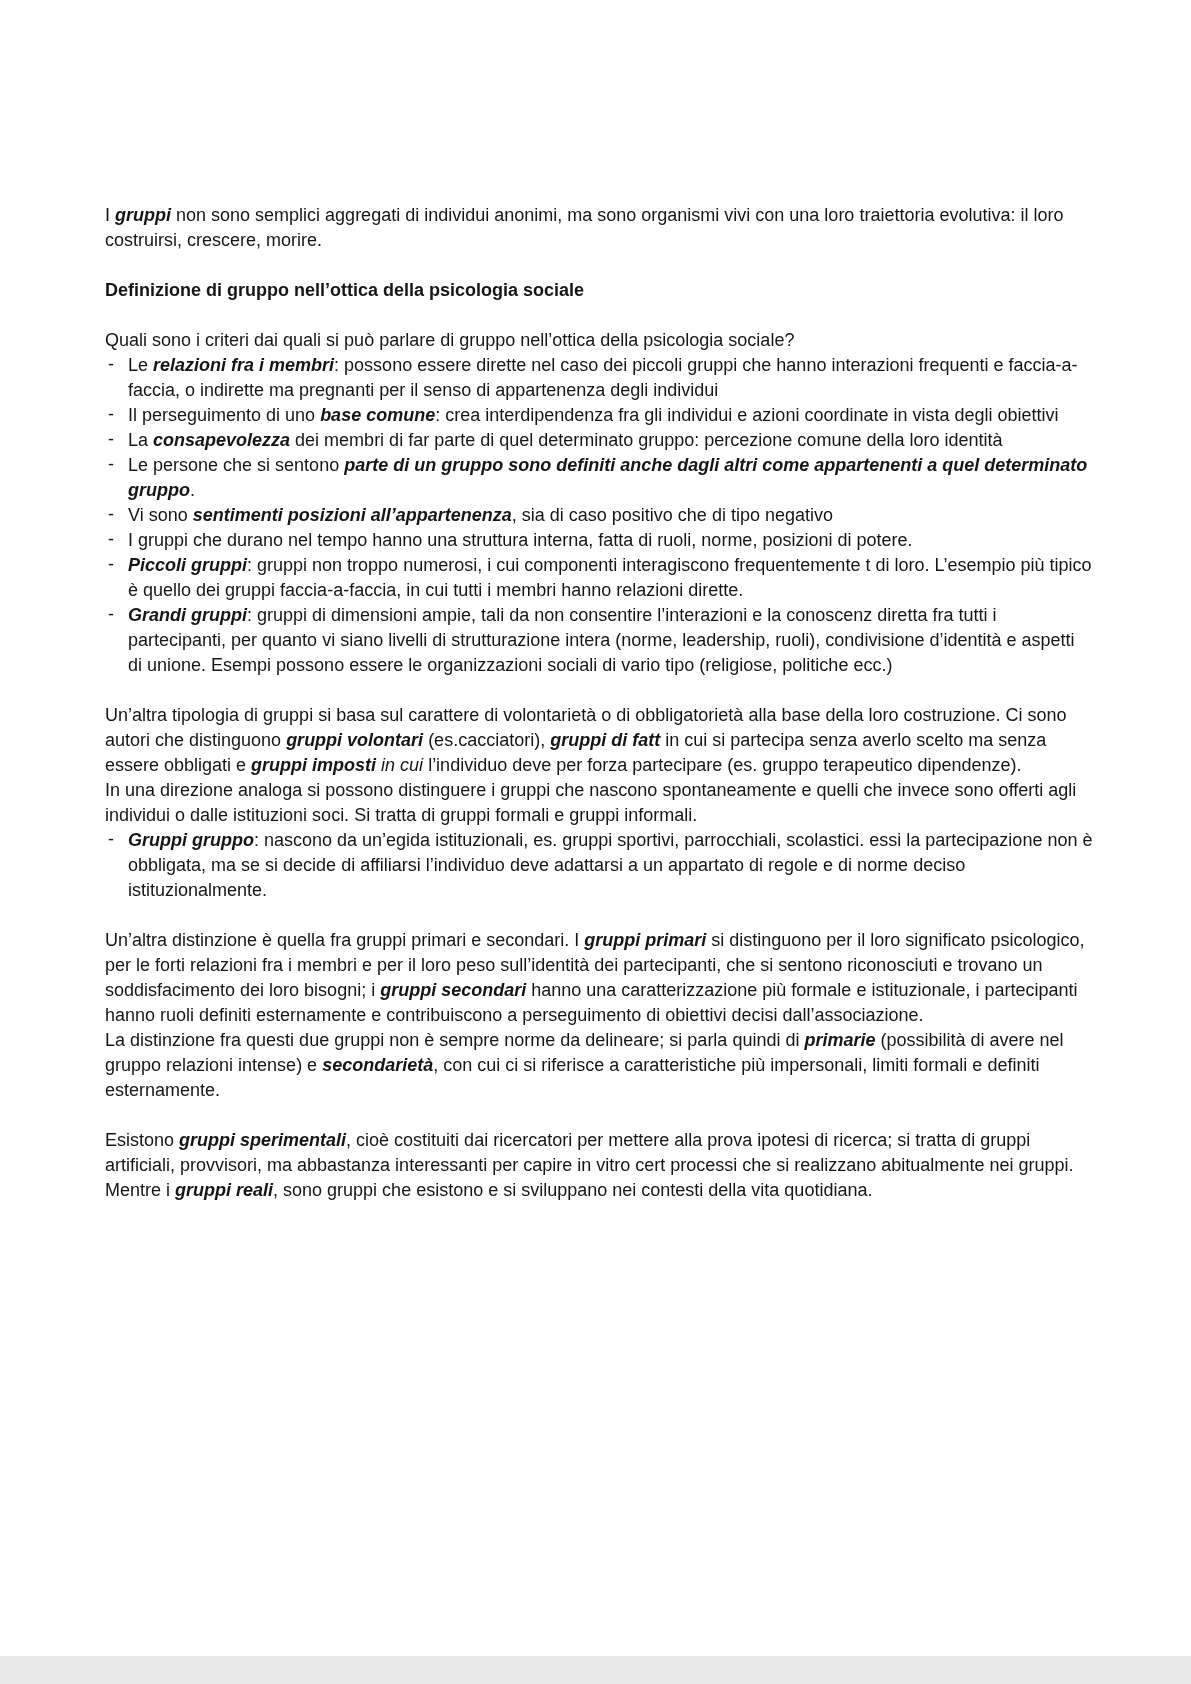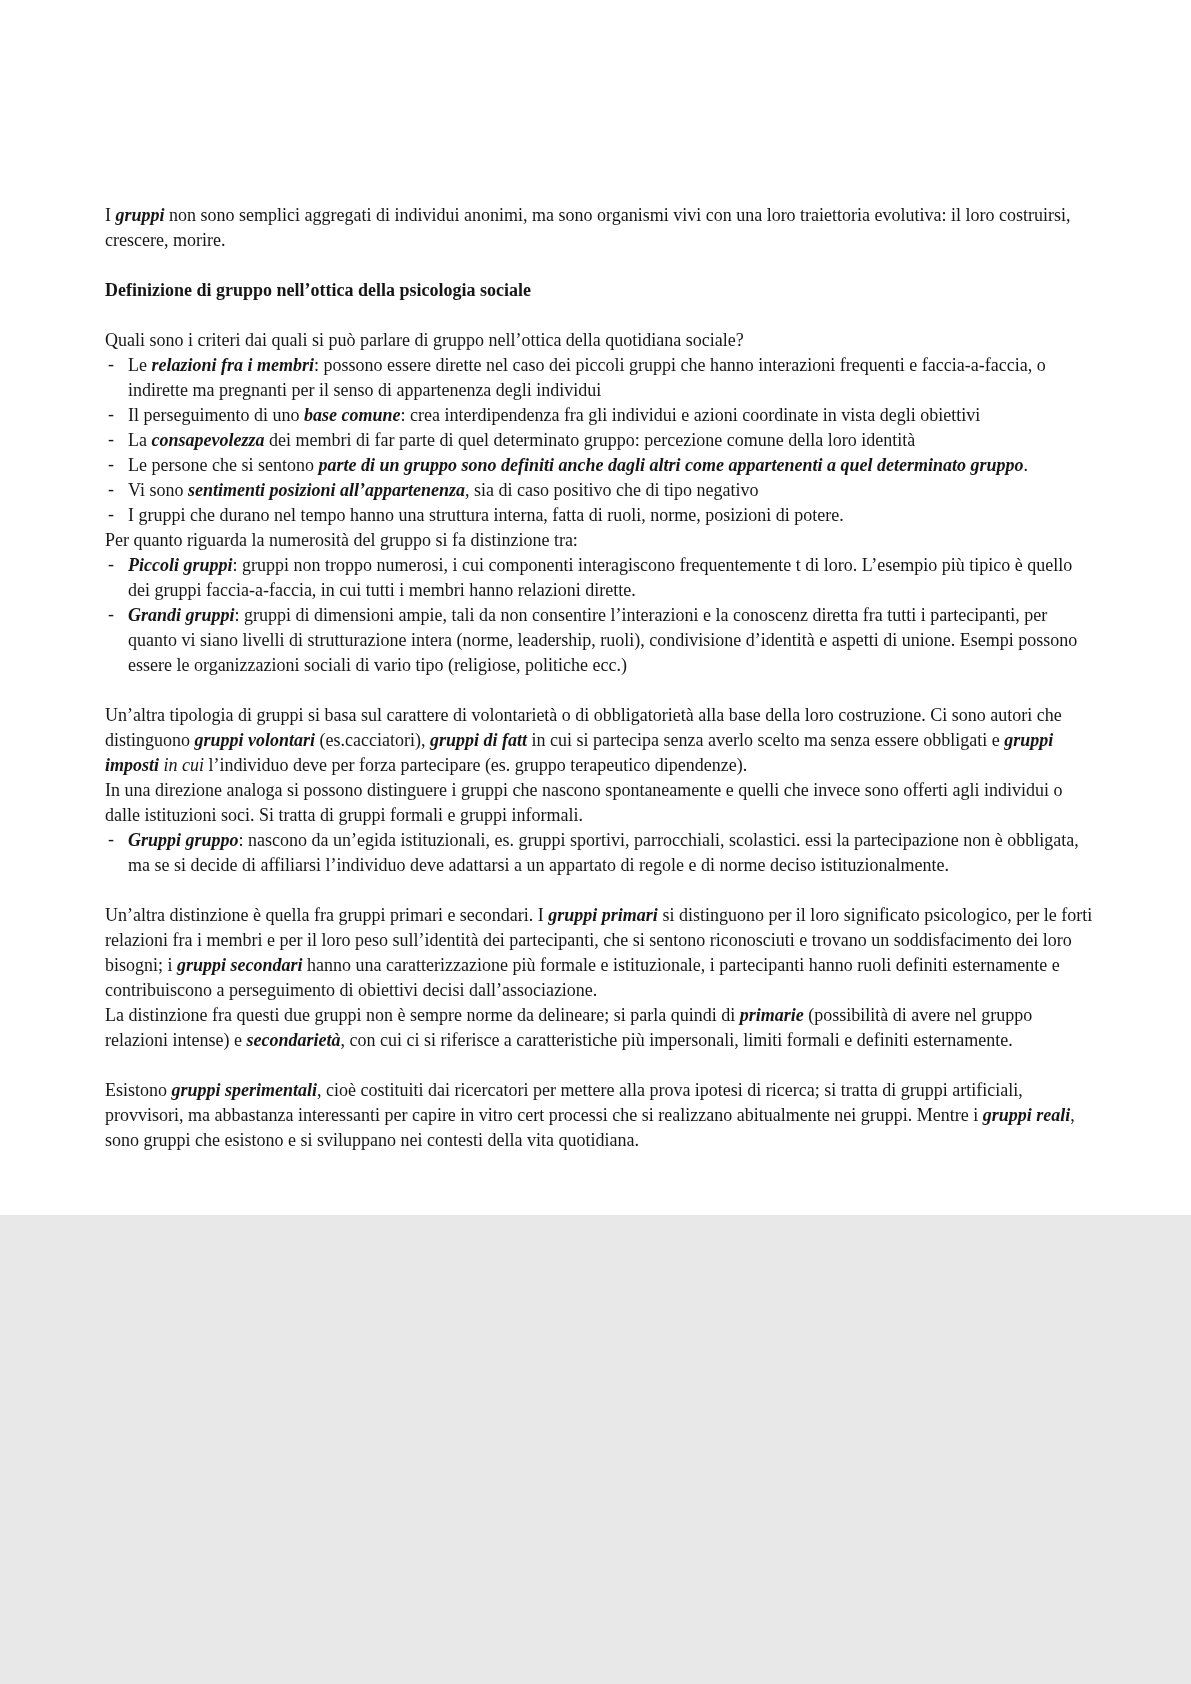--- a/index.html
+++ b/index.html
@@ -3,26 +3,26 @@
 <meta charset="utf-8">
 <style>
   html, body {
     margin: 0;
     padding: 0;
     background: #e8e8e8;
   }
   .page {
     position: relative;
     width: 1191px;
-    height: 1215px;
+    height: 1656px;
     margin: 0 auto;
     background: #ffffff;
     box-sizing: border-box;
     padding: 203px 98px 0 105px;
-    font-family: Liberation Serif, serif;
+    font-family: Liberation Sans, sans-serif;
     font-size: 18px;
     line-height: 25px;
     color: #161616;
     overflow: hidden;
     -webkit-font-smoothing: antialiased;
   }
   .block { margin: 25px 0 0 0; }
   .mt0   { margin-top: 0; }
   p, h2, ul { padding: 0; }
   h2.heading {
@@ -50,31 +50,30 @@
 </style>
 </head>
 <body>
 
 <div class="page">
 
   <p class="block mt0"><span>I </span><span class="bold italic">gruppi</span><span> non sono semplici aggregati di individui anonimi, ma sono organismi vivi con una loro traiettoria evolutiva: il loro costruirsi, crescere, morire.</span></p>
 
   <h2 class="block heading">Definizione di gruppo nell’ottica della psicologia sociale</h2>
 
-  <p class="block">Quali sono i criteri dai quali si può parlare di gruppo nell’ottica della quotidiana sociale?</p>
+  <p class="block">Quali sono i criteri dai quali si può parlare di gruppo nell’ottica della psicologia sociale?</p>
   <ul class="dash-list mt0 block">
     <li><span>Le </span><span class="bold italic">relazioni fra i membri</span><span>: possono essere dirette nel caso dei piccoli gruppi che hanno interazioni frequenti e faccia-a-faccia, o indirette ma pregnanti per il senso di appartenenza degli individui</span></li>
     <li><span>Il perseguimento di uno </span><span class="bold italic">base comune</span><span>: crea interdipendenza fra gli individui e azioni coordinate in vista degli obiettivi</span></li>
     <li><span>La </span><span class="bold italic">consapevolezza</span><span> dei membri di far parte di quel determinato gruppo: percezione comune della loro identità</span></li>
     <li><span>Le persone che si sentono </span><span class="bold italic">parte di un gruppo sono definiti anche dagli altri come appartenenti a quel determinato gruppo</span><span>.</span></li>
     <li><span>Vi sono </span><span class="bold italic">sentimenti posizioni all’appartenenza</span><span>, sia di caso positivo che di tipo negativo</span></li>
     <li><span>I gruppi che durano nel tempo hanno una struttura interna, fatta di ruoli, norme, posizioni di potere.</span></li>
   </ul>
 
-  <p class="block mt0">Per quanto riguarda la numerosità del gruppo si fa distinzione tra:</p>
   <ul class="dash-list mt0 block">
     <li><span class="bold italic">Piccoli gruppi</span><span>: gruppi non troppo numerosi, i cui componenti interagiscono frequentemente t di loro. L’esempio più tipico è quello dei gruppi faccia-a-faccia, in cui tutti i membri hanno relazioni dirette.</span></li>
     <li><span class="bold italic">Grandi gruppi</span><span>: gruppi di dimensioni ampie, tali da non consentire l’interazioni e la conoscenz diretta fra tutti i partecipanti, per quanto vi siano livelli di strutturazione intera (norme, leadership, ruoli), condivisione d’identità e aspetti di unione. Esempi possono essere le organizzazioni sociali di vario tipo (religiose, politiche ecc.)</span></li>
   </ul>
 
   <p class="block"><span>Un’altra tipologia di gruppi si basa sul carattere di volontarietà o di obbligatorietà alla base della loro costruzione. Ci sono autori che distinguono </span><span class="bold italic">gruppi volontari</span><span> (es.cacciatori), </span><span class="bold italic">gruppi di fatt</span><span> in cui si partecipa senza averlo scelto ma senza essere obbligati e </span><span class="bold italic">gruppi imposti</span><span class="italic"> in cui</span><span> l’individuo deve per forza partecipare (es. gruppo terapeutico dipendenze).</span></p>
   <p class="block mt0"><span>In una direzione analoga si possono distinguere i gruppi che nascono spontaneamente e quelli che invece sono offerti agli individui o dalle istituzioni soci. Si tratta di gruppi formali e gruppi informali.</span></p>
   <ul class="dash-list mt0 block">
     <li><span class="bold italic">Gruppi gruppo</span><span>: nascono da un’egida istituzionali, es. gruppi sportivi, parrocchiali, scolastici. essi la partecipazione non è obbligata, ma se si decide di affiliarsi l’individuo deve adattarsi a un appartato di regole e di norme deciso istituzionalmente.</span></li>
   </ul>

